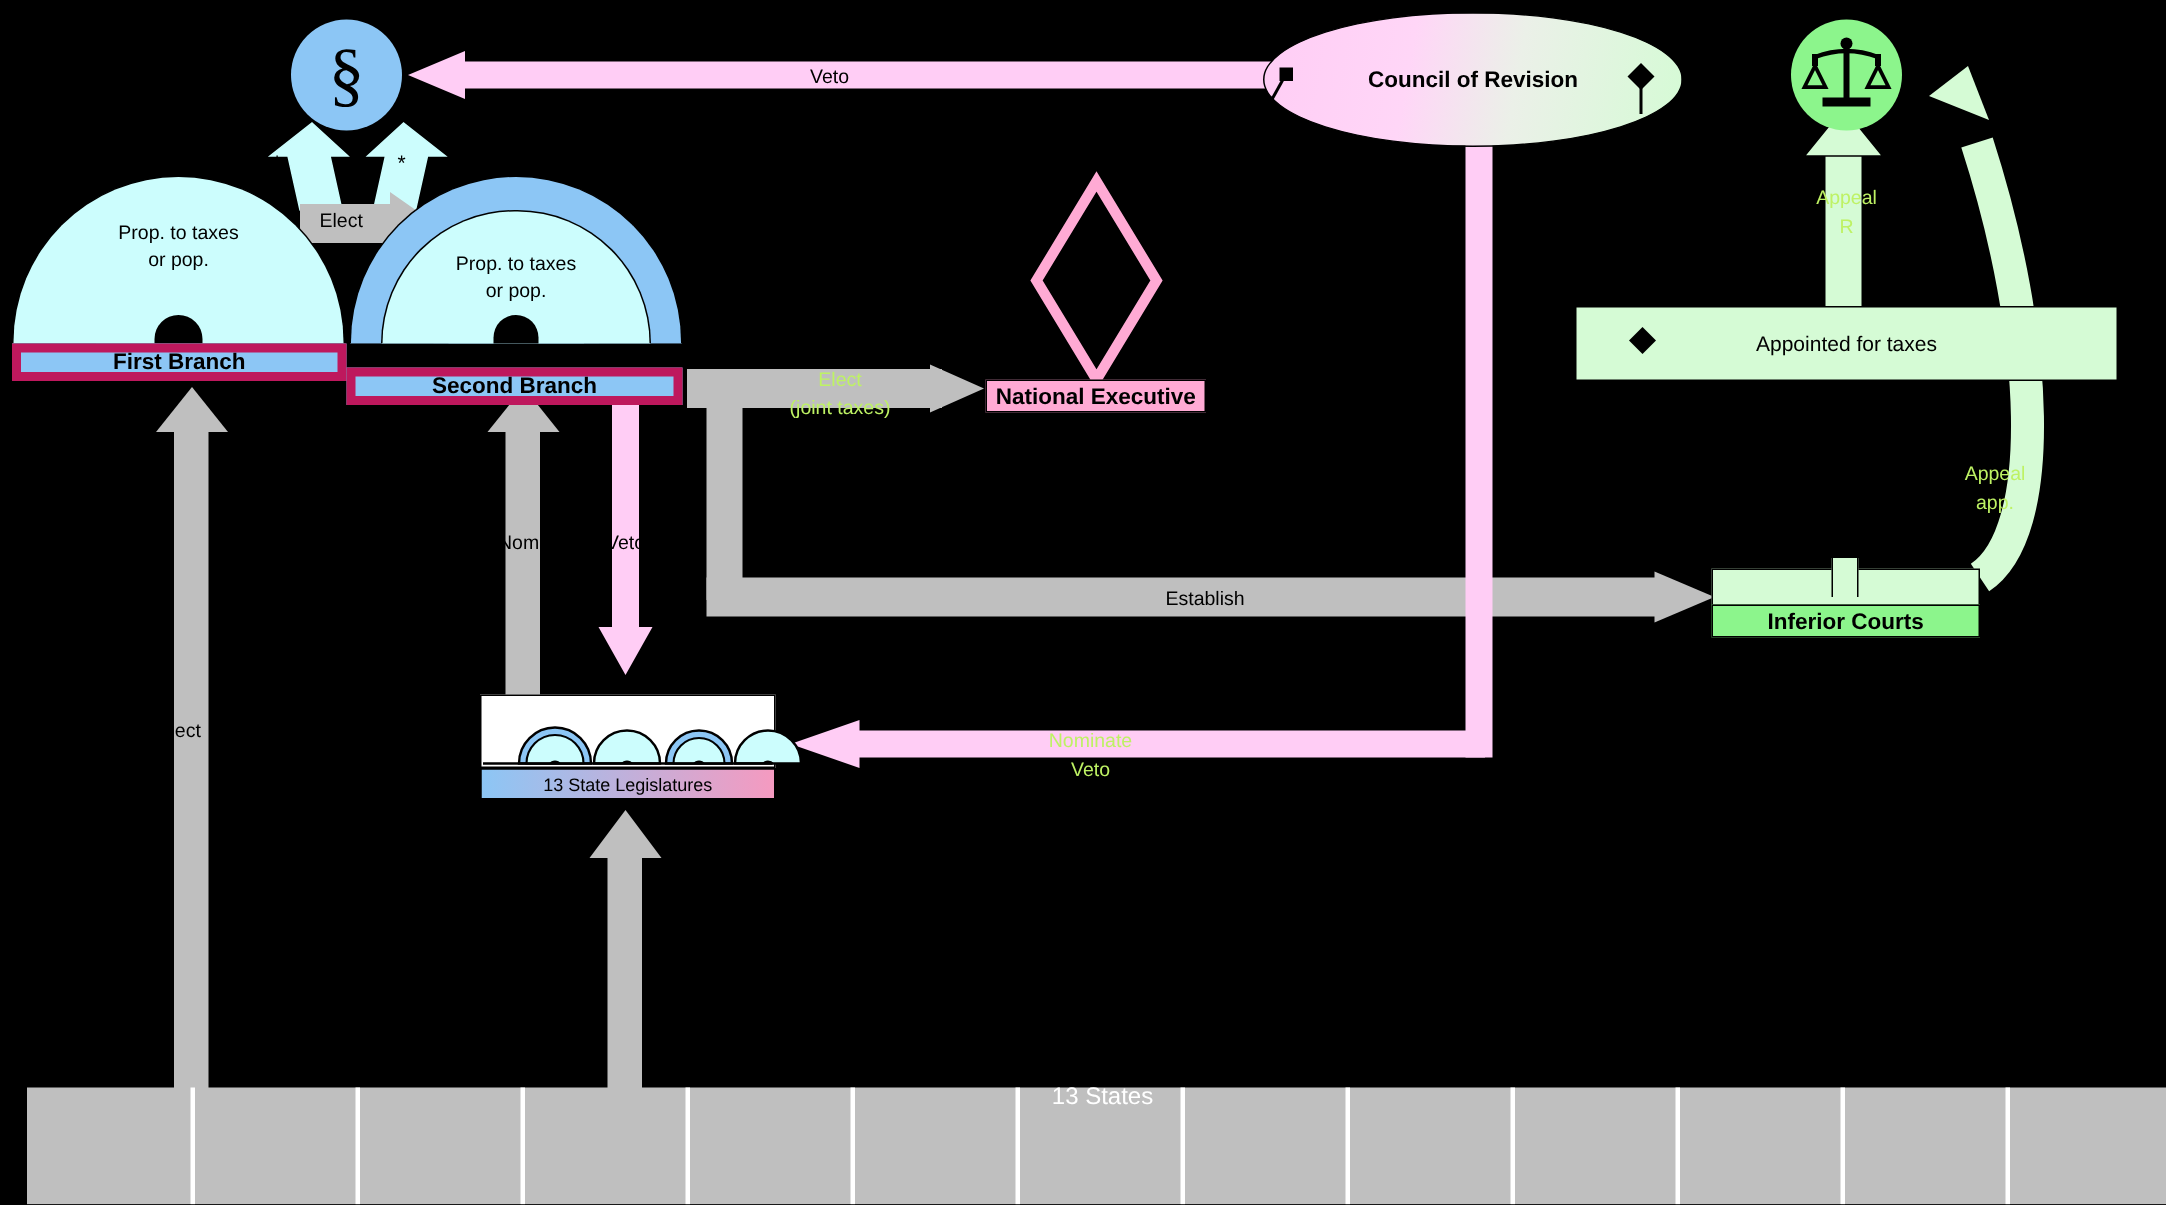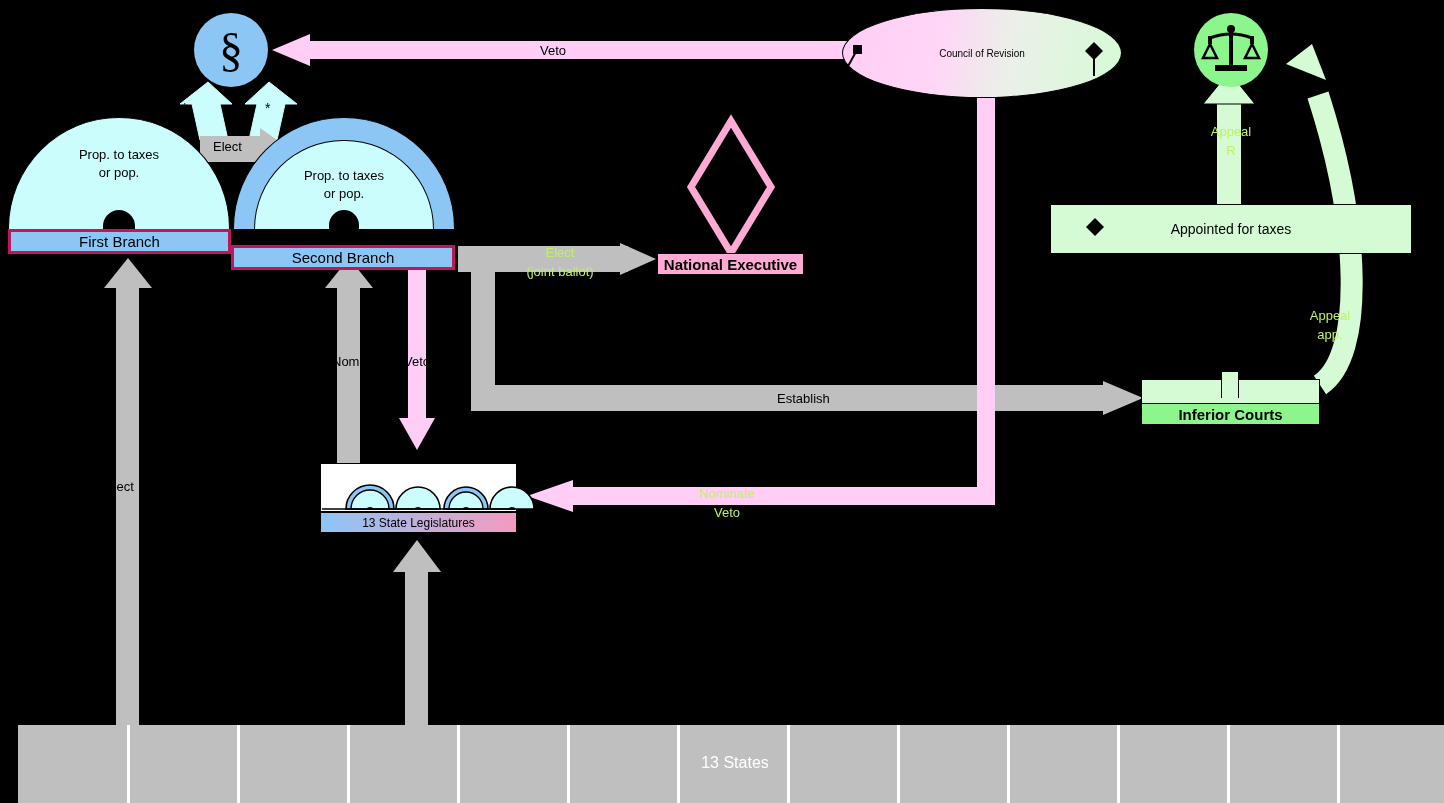--- a/index.html
+++ b/index.html
@@ -3,22 +3,22 @@
 <meta charset="utf-8">
 <style>
   html,body{margin:0;padding:0;background:#000;}
   #stage{position:relative;width:1444px;height:803px;background:#000;overflow:hidden;
          font-family:"Liberation Sans", sans-serif;}
   .abs{position:absolute;}
   .ctr{display:flex;align-items:center;justify-content:center;}
 
   
   .natleg-bar{background:#8cc6f5;border:1px solid #000;box-sizing:border-box;}
-  .branch-bar{background:#8cc6f5;border:3px solid #be185d;box-sizing:border-box;
-              font-size:15px;font-weight:normal;color:#000;}
+  .branch-bar{background:#8cc6f5;border:6px solid #be185d;box-sizing:border-box;
+              font-size:15px;font-weight:bold;color:#000;}
   .dome-outer{background:#8cc6f5;border:1px solid #000;border-bottom:none;box-sizing:border-box;
               border-radius:1000px 1000px 0 0;}
   .dome-inner{background:#ccfdfd;border:1px solid #000;border-bottom:none;box-sizing:border-box;
               border-radius:1000px 1000px 0 0;}
   .dome-notch{background:#000;border-radius:1000px 1000px 0 0;}
   .dome-text{font-size:13px;color:#000;text-align:center;line-height:1.35;}
 
   
   .circ-blue{background:#8cc6f5;border-radius:50%;}
   .circ-green{background:#8cf58c;border-radius:50%;}
@@ -41,21 +41,21 @@
   .bar-pink{background:#ffcdf5;}
   .bar-green{background:#d5fbd5;}
 
   
   .conn-label{position:absolute;color:#000;font-size:13px;white-space:nowrap;}
   .conn-label-2{position:absolute;color:#bef264;font-size:13px;white-space:nowrap;
                 text-align:center;line-height:1.45;}
 
   .ellipse{border-radius:50%;border:1px solid #000;
            background:linear-gradient(100deg,#ffcdf5 0%,#ffd6f7 35%,#ebf0e8 60%,#d5fbd5 100%);}
-  .ellipse-text{font-size:10px;font-weight:normal;color:#000;}
+  .ellipse-text{font-size:15px;font-weight:bold;color:#000;}
 
   svg{display:block;overflow:visible;}
 </style>
 </head>
 <body>
 
 <div id="stage">
 
   <div class="abs bar-gray" style="left:116px;top:285px;width:23px;height:510px;"></div>
   <svg class="abs" style="left:104px;top:258px;width:48px;height:30px;">
@@ -79,21 +79,21 @@
     <polygon points="18,32 0,0 36,0" fill="#ffcdf5"></polygon>
   </svg>
   <div class="conn-label" style="left:404px;top:354px;">Veto</div>
 
   <div class="abs bar-gray" style="left:458px;top:246px;width:170px;height:26px;"></div>
   <svg class="abs" style="left:620px;top:243px;width:36px;height:32px;">
     <polygon points="36,16 0,0 0,32" fill="#bfbfbf"></polygon>
   </svg>
   <div class="conn-label-2" style="left:500px;top:244px;width:120px;">
     <span>Elect</span><br>
-    <span>(joint ballot)</span>
+    <span>(joint taxes)</span>
   </div>
 
   <div class="abs bar-gray" style="left:471px;top:255px;width:24px;height:145px;"></div>
   <div class="abs bar-gray" style="left:471px;top:385px;width:640px;height:26px;"></div>
   <svg class="abs" style="left:1103px;top:381px;width:40px;height:34px;">
     <polygon points="40,17 0,0 0,34" fill="#bfbfbf"></polygon>
   </svg>
   <div class="conn-label" style="left:777px;top:391px;">Establish</div>
 
   <div class="abs bar-pink" style="left:308px;top:41px;width:555px;height:18px;"></div>
@@ -248,17 +248,17 @@
   <div class="abs states-sep" style="left:347px;top:725px;width:3px;height:78px;"></div>
   <div class="abs states-sep" style="left:457px;top:725px;width:3px;height:78px;"></div>
   <div class="abs states-sep" style="left:567px;top:725px;width:3px;height:78px;"></div>
   <div class="abs states-sep" style="left:677px;top:725px;width:3px;height:78px;"></div>
   <div class="abs states-sep" style="left:787px;top:725px;width:3px;height:78px;"></div>
   <div class="abs states-sep" style="left:897px;top:725px;width:3px;height:78px;"></div>
   <div class="abs states-sep" style="left:1007px;top:725px;width:3px;height:78px;"></div>
   <div class="abs states-sep" style="left:1117px;top:725px;width:3px;height:78px;"></div>
   <div class="abs states-sep" style="left:1227px;top:725px;width:3px;height:78px;"></div>
   <div class="abs states-sep" style="left:1337px;top:725px;width:3px;height:78px;"></div>
-  <div class="abs states-text ctr" style="left:680px;top:750px;width:110px;height:26px;">
+  <div class="abs states-text ctr" style="left:680px;top:719px;width:110px;height:26px;">
     <span>13 States</span>
   </div>
 
 </div>
 
 </body></html>

